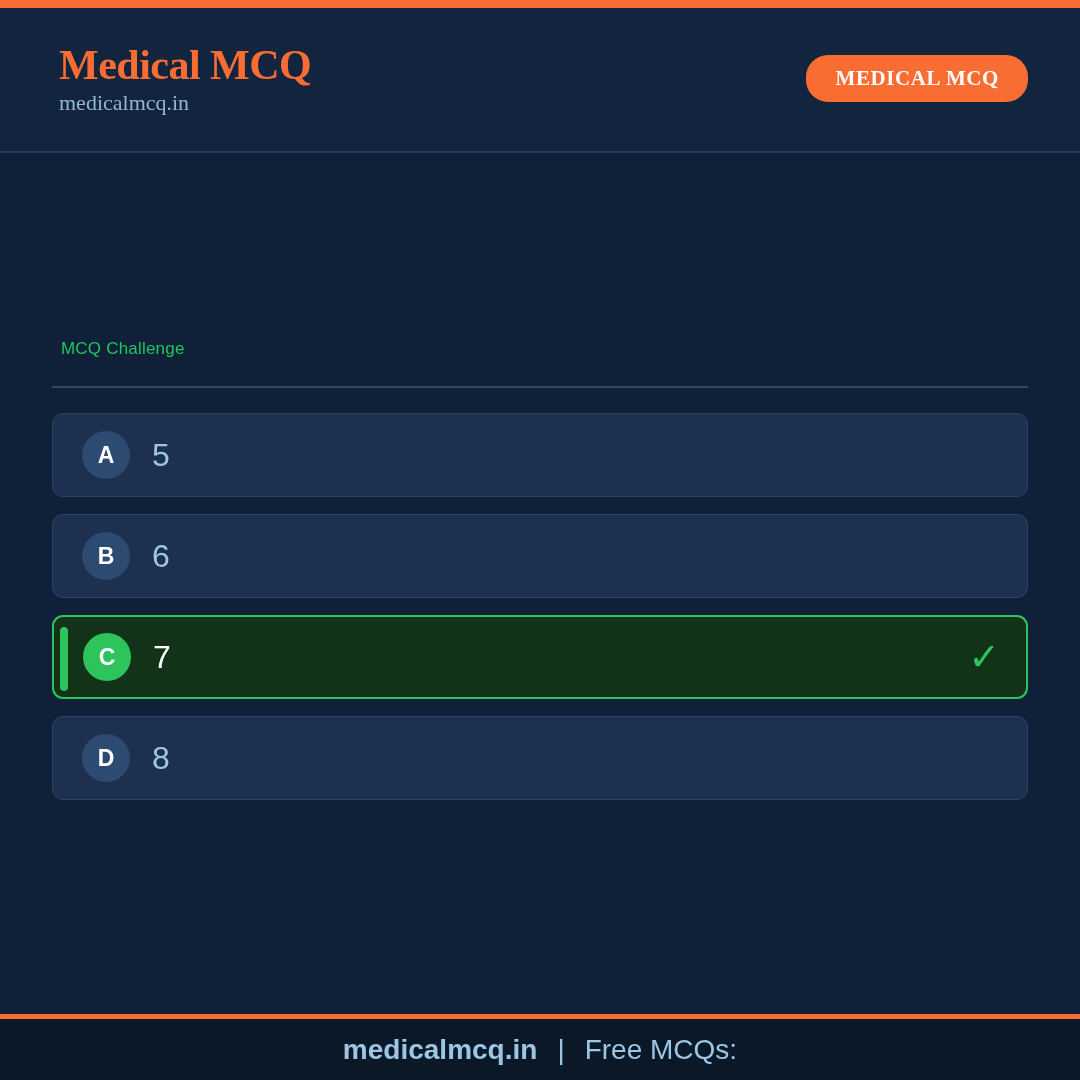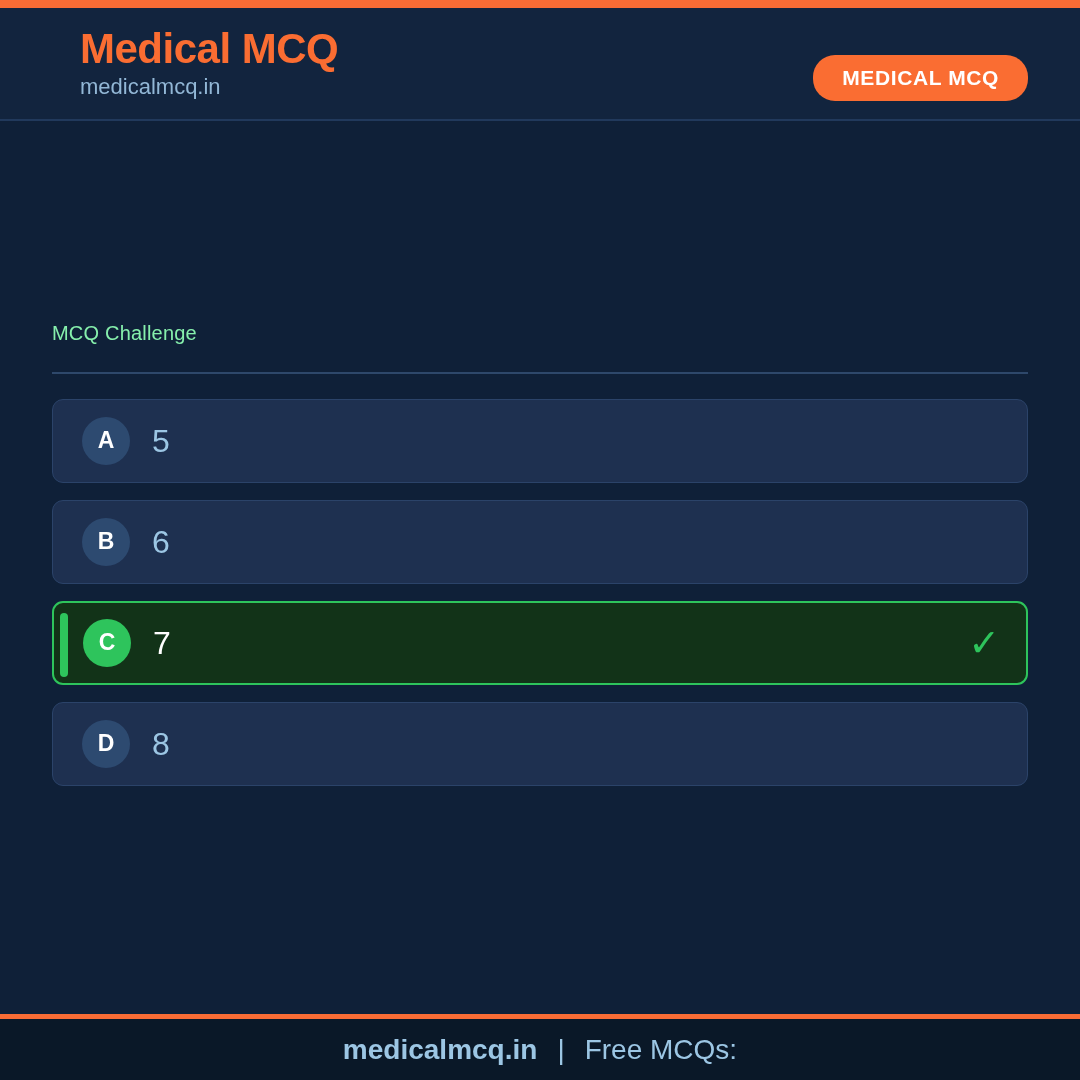--- a/index.html
+++ b/index.html
@@ -21,26 +21,27 @@
   
   .top-strip {
     height:8px; width:100%;
     background:#f96c35;
     flex:0 0 auto;
   }
 
   
   .header {
     position:relative;
-    height:113px; width:100%;
+    height:145px; width:100%;
     background:#12243e;
     border-bottom:2px solid #21395c;
     flex:0 0 auto;
     display:flex; align-items:center;
-    padding:0 80px;
+    padding:0 59px;
+    font-family:Liberation Serif, serif;
   }
   .brand { display:flex; flex-direction:column; justify-content:center; }
   .brand-title {
     font-size:42px; font-weight:bold; color:#fa6d32;
     line-height:1.05; letter-spacing:-0.5px;
   }
   .brand-sub {
     font-size:22px; color:#92b7d6; line-height:1.25; margin-top:2px;
   }
   .header-badge {
@@ -53,21 +54,21 @@
 
   
   .main {
     flex:1 1 auto; position:relative;
     padding:0 52px;
     display:flex; flex-direction:column; justify-content:center;
   }
   .content { margin-top:-28px; }
 
   .eyebrow {
-    font-size:20px; color:#86efac; margin-bottom:9px; letter-spacing:0.2px;
+    font-size:17px; color:#22c55e; margin-bottom:9px; letter-spacing:0.2px;margin-left:9px;
   }
   .question {
     font-size:46px; font-weight:bold; color:#ffffff;
     line-height:1.16; letter-spacing:-0.3px;
     max-width:900px;
   }
   .divider {
     height:2px; background:#2e486b;
     margin:27px 0 25px 0;
   }

